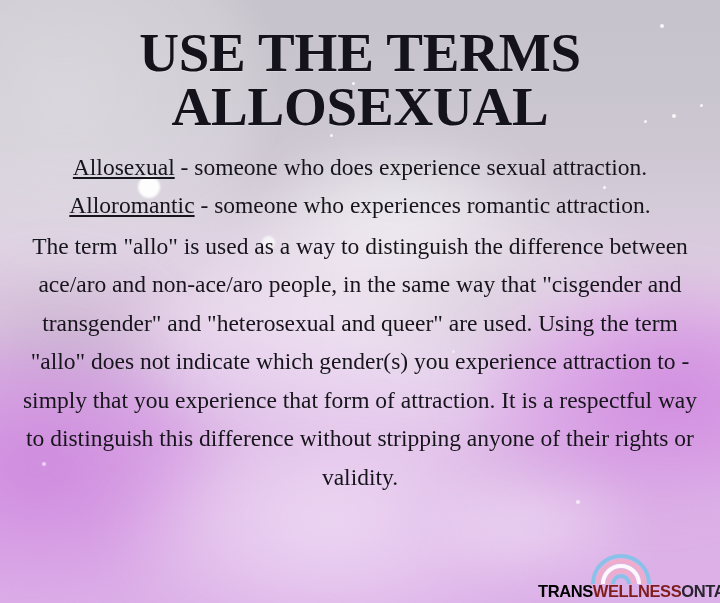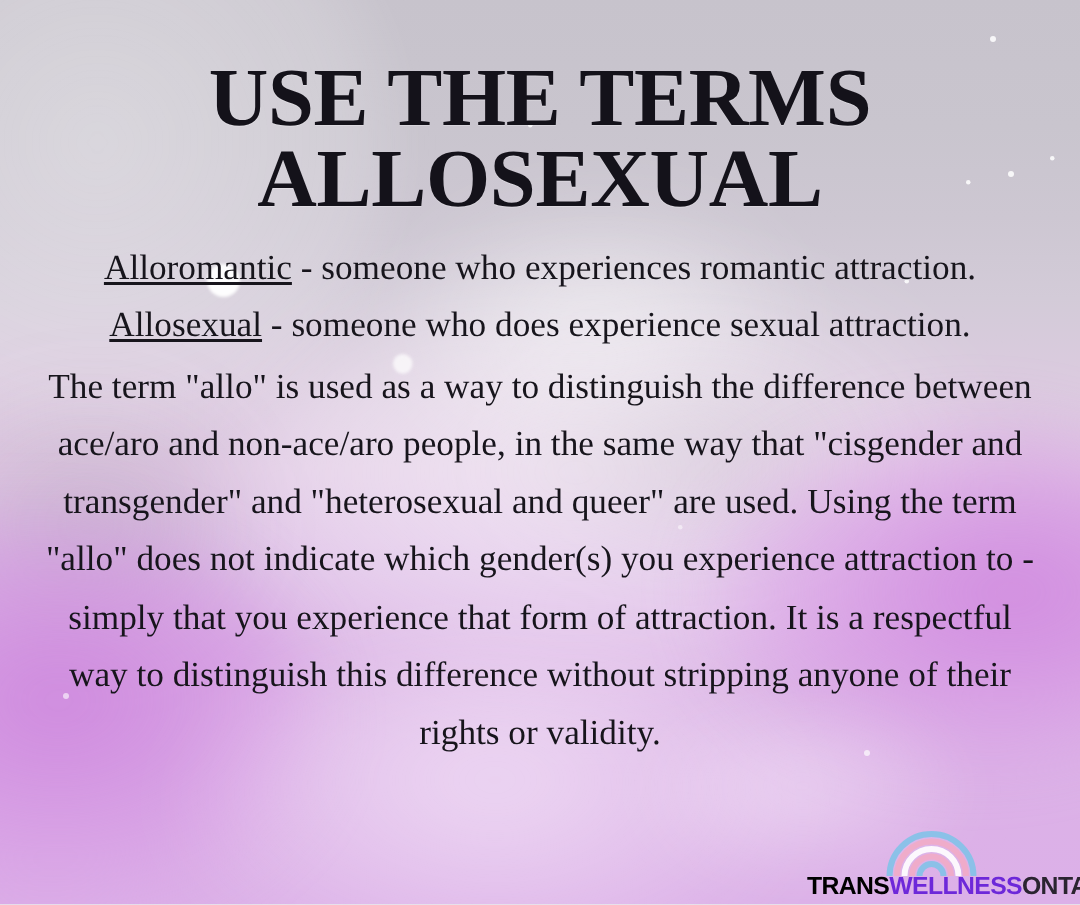--- a/index.html
+++ b/index.html
@@ -163,21 +163,21 @@
   .dot.soft { filter: blur(1.2px); }
   .dot.tiny { background: rgba(255,255,255,0.85); }
 
   
   .content {
     position: relative;
     z-index: 5;
     width: 100%;
     height: 100%;
     box-sizing: border-box;
-    padding: 12px;
+    padding: 0;
   }
 
   .headline {
     margin: 0;
     padding: 26px 6px 0 6px;
     text-align: center;
     color: #14121a;
     font-family: "Liberation Serif", "DejaVu Serif", serif;
     font-weight: 700;
     font-size: 55px;
@@ -235,21 +235,21 @@
     width: 100%;
     text-align: center;
     font-family: "Liberation Sans", "DejaVu Sans", sans-serif;
     font-weight: 700;
     font-size: 16.5px;
     letter-spacing: -0.4px;
     line-height: 18px;
     white-space: nowrap;
   }
   .logo-trans { color: #000000; }
-  .logo-wellness { color: #6d28d9; }
+  .logo-wellness { color: #7f1d1d; }
   .logo-ontario { color: #2a2430; }
 </style>
 </head>
 <body>
 
 <div id="poster">
 
   <div class="bg-base"></div>
   <div class="blob blob-a"></div>
   <div class="blob blob-grey2"></div>
@@ -275,23 +275,23 @@
   <div class="dot tiny" style="left:452px; top:350px; width:3px; height:3px; opacity:.6;"></div>
 
   <div class="content">
 
     <h1 class="headline">
       <span class="l1">USE THE TERMS ALLOSEXUAL</span>
     </h1>
 
     <div class="body-block">
 
+      <p class="defline"><span class="term">Allosexual</span><span> - someone who does experience sexual attraction.</span></p>
+
       <p class="defline"><span class="term">Alloromantic</span><span> - someone who experiences romantic attraction.</span></p>
-
-      <p class="defline"><span class="term">Allosexual</span><span> - someone who does experience sexual attraction.</span></p>
 
       <p class="para">The term "allo" is used as a way to distinguish the difference between ace/aro and non-ace/aro people, in the same way that "cisgender and transgender" and "heterosexual and queer" are used. Using the term "allo" does not indicate which gender(s) you experience attraction to - simply that you experience that form of attraction. It is a respectful way to distinguish this difference without stripping anyone of their rights or validity.</p>
 
     </div>
   </div>
 
   <div class="logo">
     <svg class="logo-arc" viewBox="0 0 62 32">
       <g fill="none" stroke-linecap="butt">
         <path d="M3 31 A28 28 0 0 1 59 31" stroke="#7cc3e8" stroke-width="4" opacity="0.85"></path>

